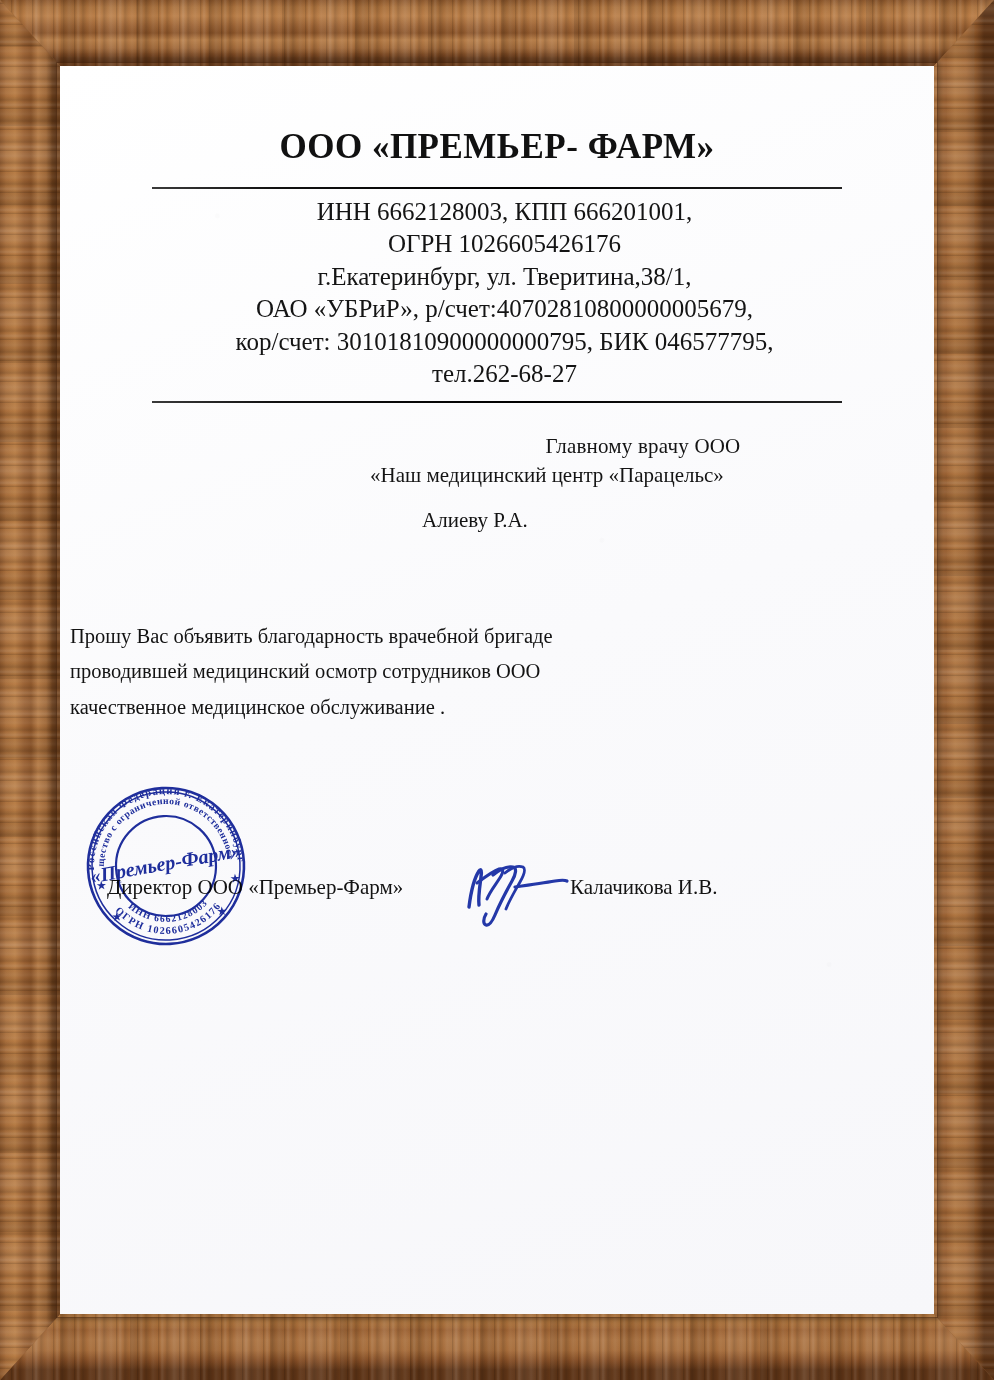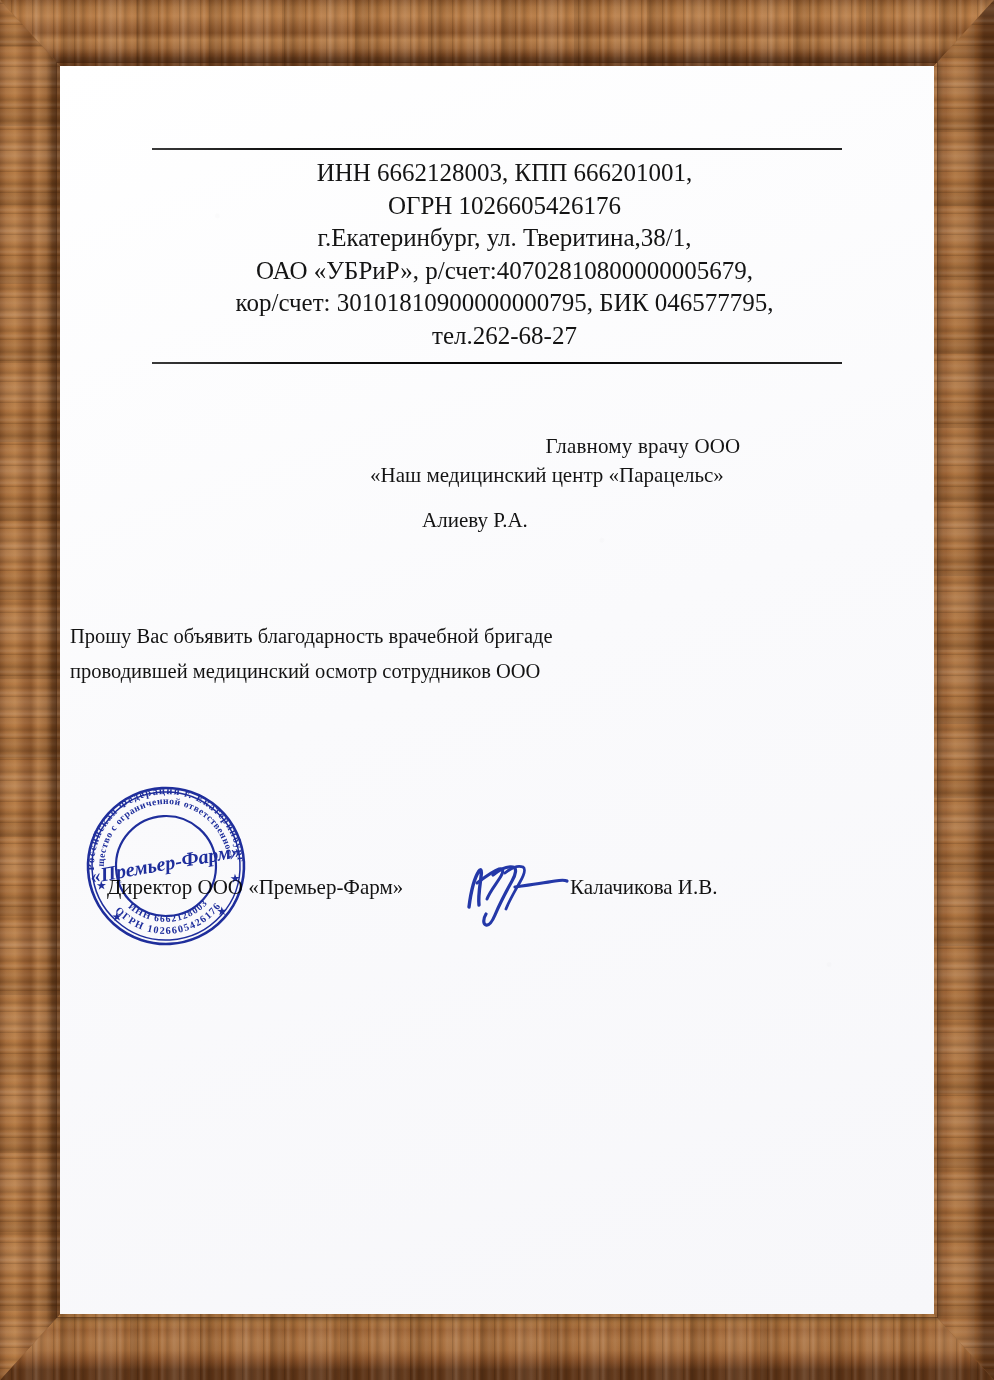--- a/index.html
+++ b/index.html
@@ -276,20 +276,21 @@
   <div class="rail" id="rail-right">
     <div class="grain grain-v"></div>
   </div>
   <div id="frame-bevel"></div>
 
   <div id="paper">
     <div id="paper-texture"></div>
     <div id="paper-inner">
 
       <div id="letterhead">
+        <h1 id="company-title">ООО «ПРЕМЬЕР- ФАРМ»</h1>
 
         <div class="rule" id="rule-top"></div>
 
         <div id="company-details">
           <div>ИНН 6662128003, КПП 666201001,</div>
           <div>ОГРН 1026605426176</div>
           <div>г.Екатеринбург, ул. Тверитина,38/1,</div>
           <div>ОАО «УБРиР», р/счет:40702810800000005679,</div>
           <div>кор/счет: 30101810900000000795, БИК 046577795,</div>
           <div>тел.262-68-27</div>
@@ -300,20 +301,21 @@
 
       <div id="addressee">
         <div id="addressee-line-1">Главному    врачу  ООО</div>
         <div id="addressee-line-2">«Наш медицинский центр «Парацельс»</div>
         <div id="addressee-line-3">Алиеву Р.А.</div>
       </div>
 
       <div id="body-text">
         <p>Прошу Вас объявить благодарность врачебной бригаде</p>
         <p>проводившей медицинский осмотр сотрудников ООО</p>
+        <p>качественное медицинское обслуживание .</p>
       </div>
 
       <div id="signature-row">
         <div id="signature-title">Директор ООО «Премьер-Фарм»</div>
 
         <svg id="signature-mark" viewBox="0 0 150 92">
           <g fill="none" stroke="#2438a8" stroke-linecap="round" stroke-linejoin="round">
             <path d="M14 64 C16 48, 20 34, 24 28 C26 25, 27 28, 26 34 C25 42, 23 54, 24 62" stroke-width="3.4"></path>
             <path d="M22 40 C30 34, 38 28, 44 26 C48 25, 49 28, 46 33 C42 40, 35 48, 32 56" stroke-width="3"></path>
             <path d="M38 32 C44 27, 52 23, 58 24 C62 25, 61 31, 57 38 C52 47, 45 60, 40 72

